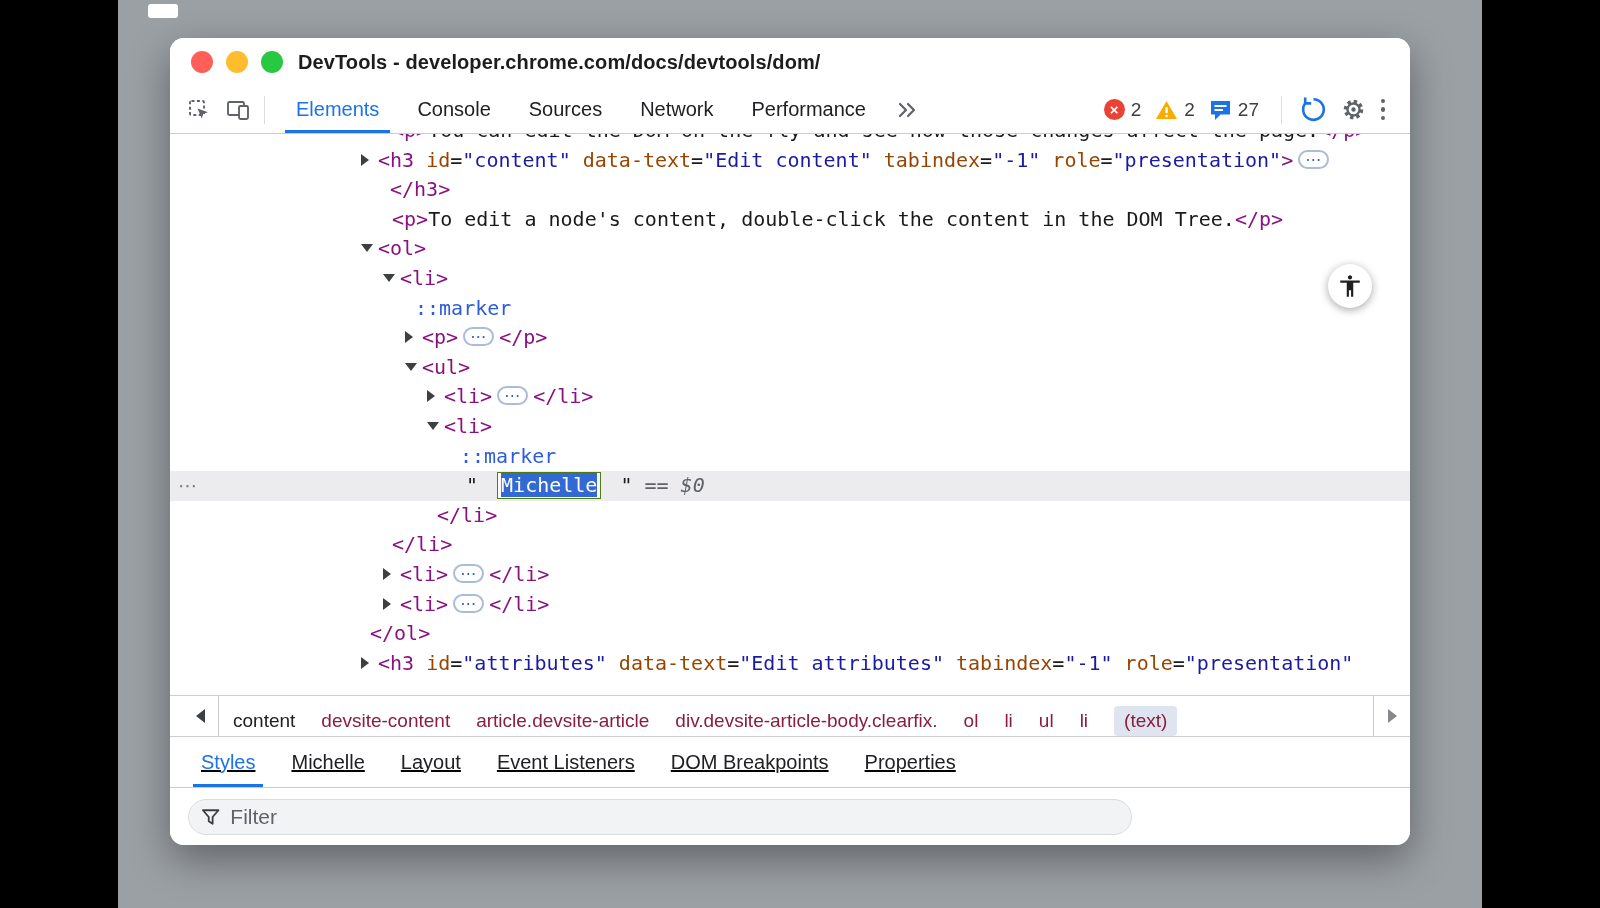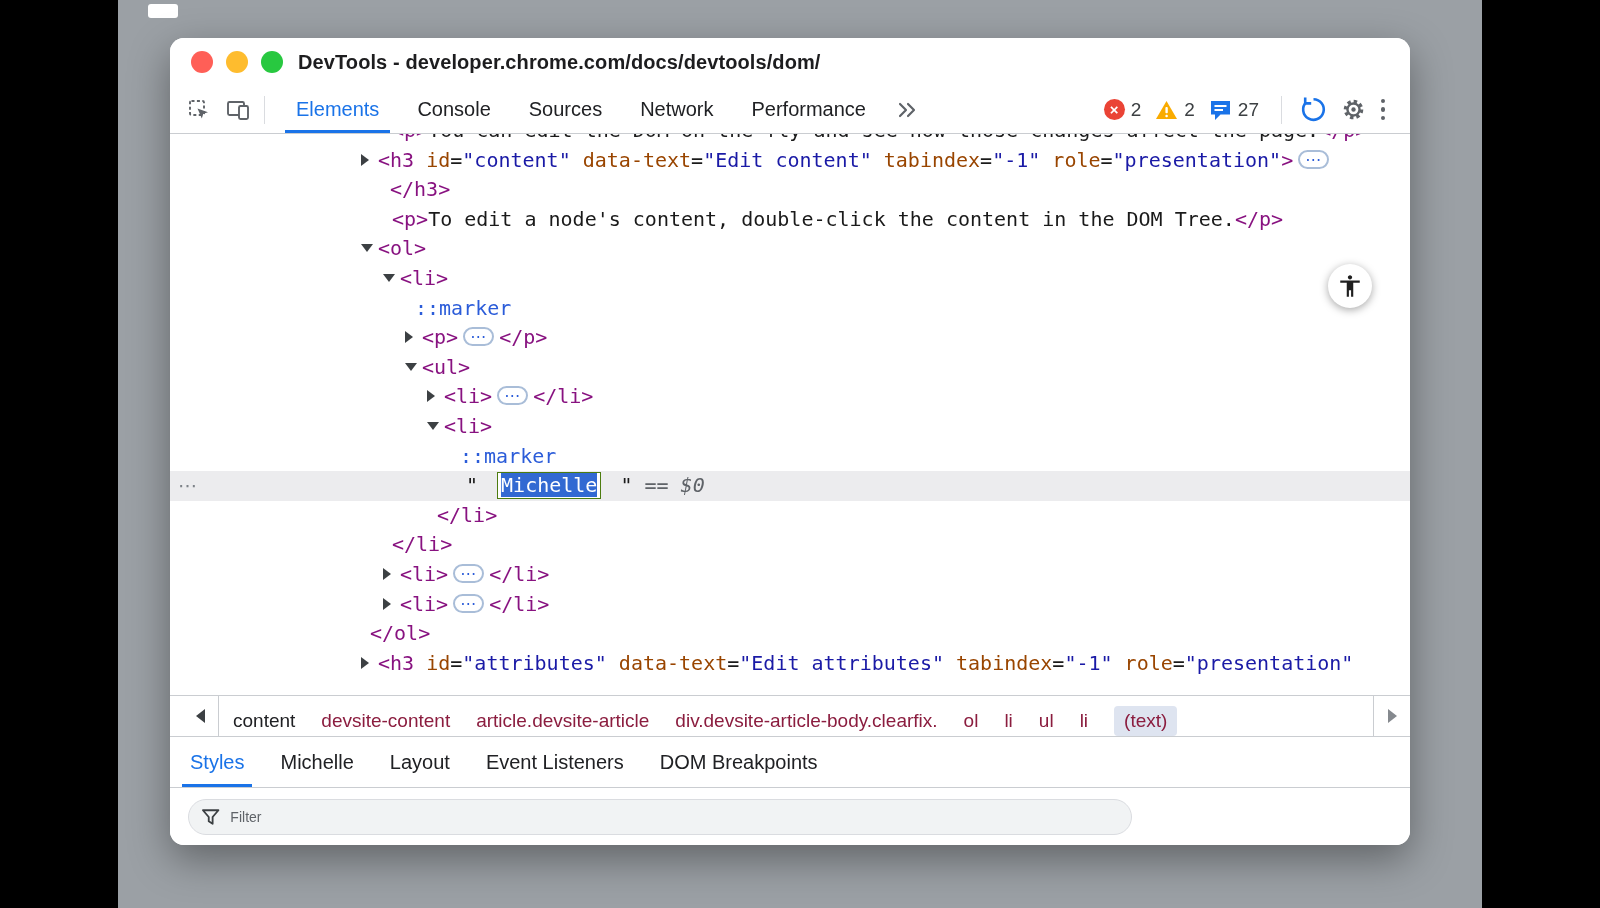--- a/index.html
+++ b/index.html
@@ -69,30 +69,30 @@
   .crumb-nav.right { border-left:1px solid #cacdd1; margin-left:auto; }
   .tri-left { width:0; height:0; border-top:7px solid transparent; border-bottom:7px solid transparent; border-right:9px solid #3c4043; }
   .tri-right { width:0; height:0; border-top:7px solid transparent; border-bottom:7px solid transparent; border-left:9px solid #85898e; }
   .crumbs { display:flex; align-items:center; gap:26px; padding-left:14px; overflow:hidden; white-space:nowrap; }
   .crumb { font-size:19px; color:#8b1d3f; cursor:default; }
   .crumb.dark { color:#202124; }
   .crumb.selected { background:#dee4f0; border-radius:4px; padding:4px 10px; }
 
   
   .paneltabs { position:absolute; left:0; top:699px; width:100%; height:51px; background:#fff;
-               border-bottom:1px solid #cacdd1; display:flex; align-items:center; padding-left:2px; }
+               border-bottom:1px solid #cacdd1; display:flex; align-items:center; padding-left:13px;text-decoration:underline; }
   .ptab { font-size:20px; color:#202124; padding:0 18px; height:100%; display:flex; align-items:center; position:relative; cursor:default; }
   .ptab.active { color:#1a73e8; }
   .ptab.active::after { content:""; position:absolute; left:10px; right:10px; bottom:0; height:3px; background:#1a73e8; }
 
   
   .filterbar { position:absolute; left:0; top:750px; width:100%; height:57px; background:#fff; display:flex; align-items:center; }
   .filter-pill { margin-left:18px; width:944px; height:36px; background:#f1f3f4; border:1px solid #dadce0; border-radius:18px;
                  display:flex; align-items:center; padding:0 12px; }
-  .filter-input { border:none; outline:none; background:transparent; font-size:14px; color:#202124; margin-left:10px; width:100%;
+  .filter-input { border:none; outline:none; background:transparent; font-size:21px; color:#202124; margin-left:10px; width:100%;
                   font-family:"Liberation Sans",sans-serif; }
   .filter-input::placeholder { color:#5f6368; }
   .style-controls { display:flex; align-items:center; margin-left:16px; gap:20px; }
   .sc-text { font-size:19px; color:#28292c; cursor:default; }
   .plus-wrap { position:relative; font-size:26px; color:#3c4043; line-height:1; padding-right:8px; }
   .plus-caret { position:absolute; right:-2px; bottom:0; width:0; height:0; border-left:5px solid transparent; border-right:5px solid transparent; border-top:6px solid #3c4043; }
   .sc-icon { display:flex; align-items:center; justify-content:center; width:32px; height:32px; }
 
   .kebab { display:flex; flex-direction:column; gap:4px; align-items:center; justify-content:center; width:26px; height:30px; }
   .kebab span { width:4.5px; height:4.5px; border-radius:50%; background:#5f6368; }
@@ -230,20 +230,21 @@
         <div class="tri-right"></div>
       </div>
   </div>
 
   <div class="paneltabs" id="panel-tabs">
       <div class="ptab active">Styles</div>
       <div class="ptab">Michelle</div>
       <div class="ptab">Layout</div>
       <div class="ptab">Event Listeners</div>
       <div class="ptab">DOM Breakpoints</div>
+      <div class="ptab">Properties</div>
     </div>
 
   <div class="filterbar">
     <div class="filter-pill">
       <svg width="20" height="18" viewBox="0 0 20 18">
         <path d="M2 2 h16 l-6 7 v7 l-4 -2.6 v-4.4 z" fill="none" stroke="#3c4043" stroke-width="1.9" stroke-linejoin="round"></path>
       </svg>
       <input class="filter-input" type="text" placeholder="Filter" style="">
     </div>
   </div>

